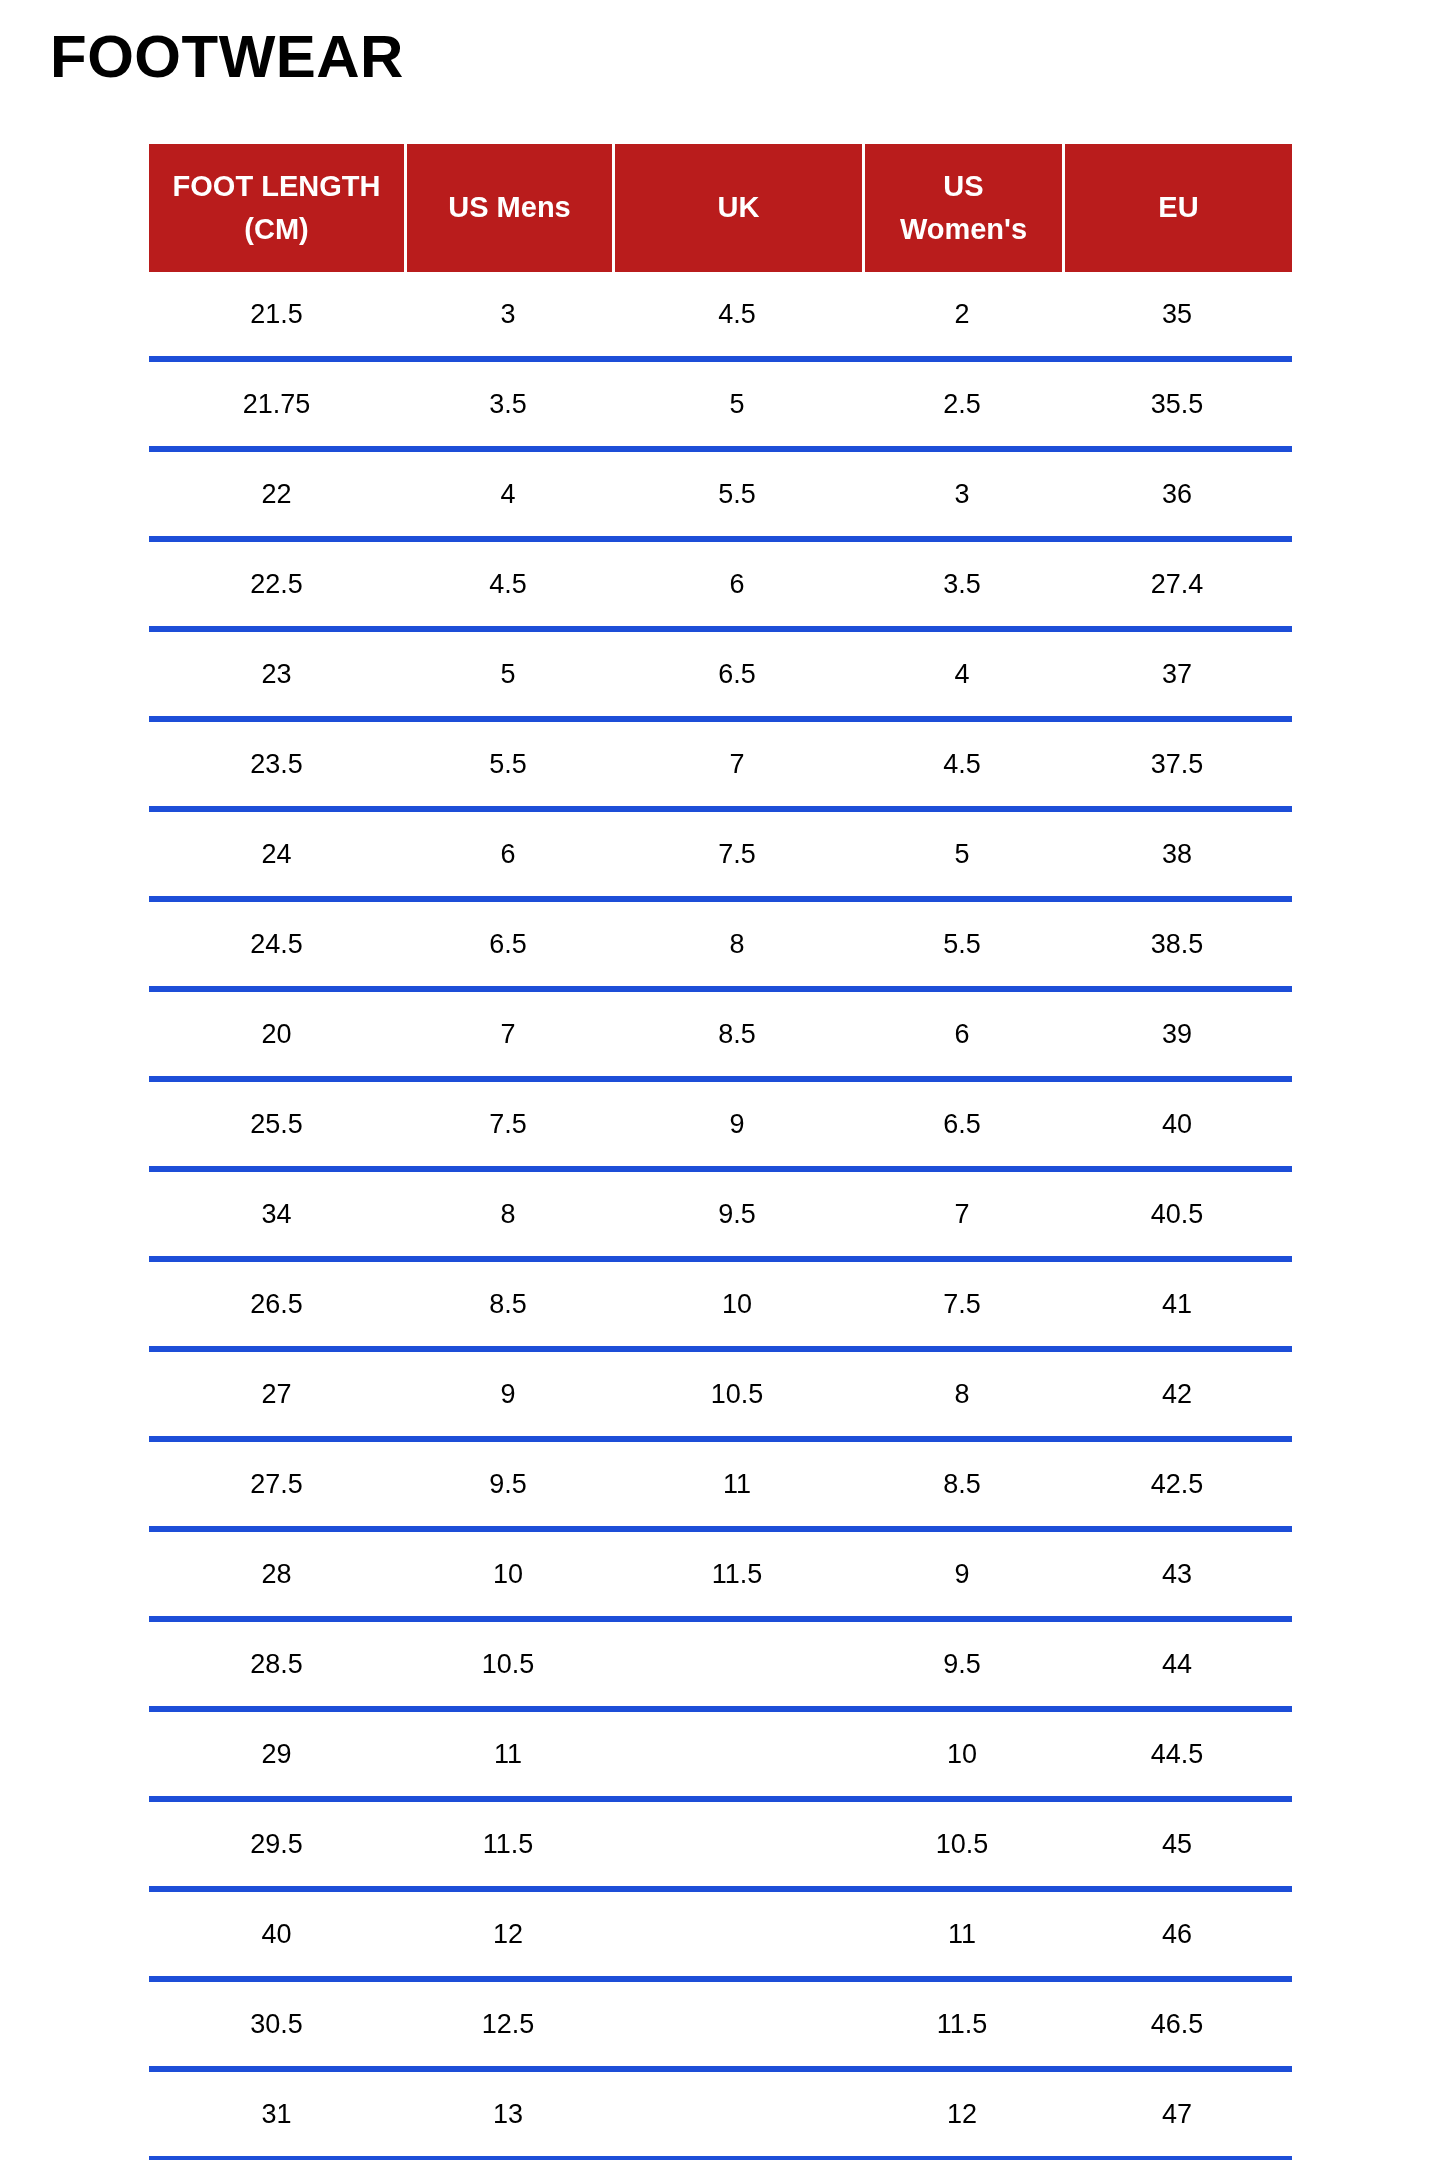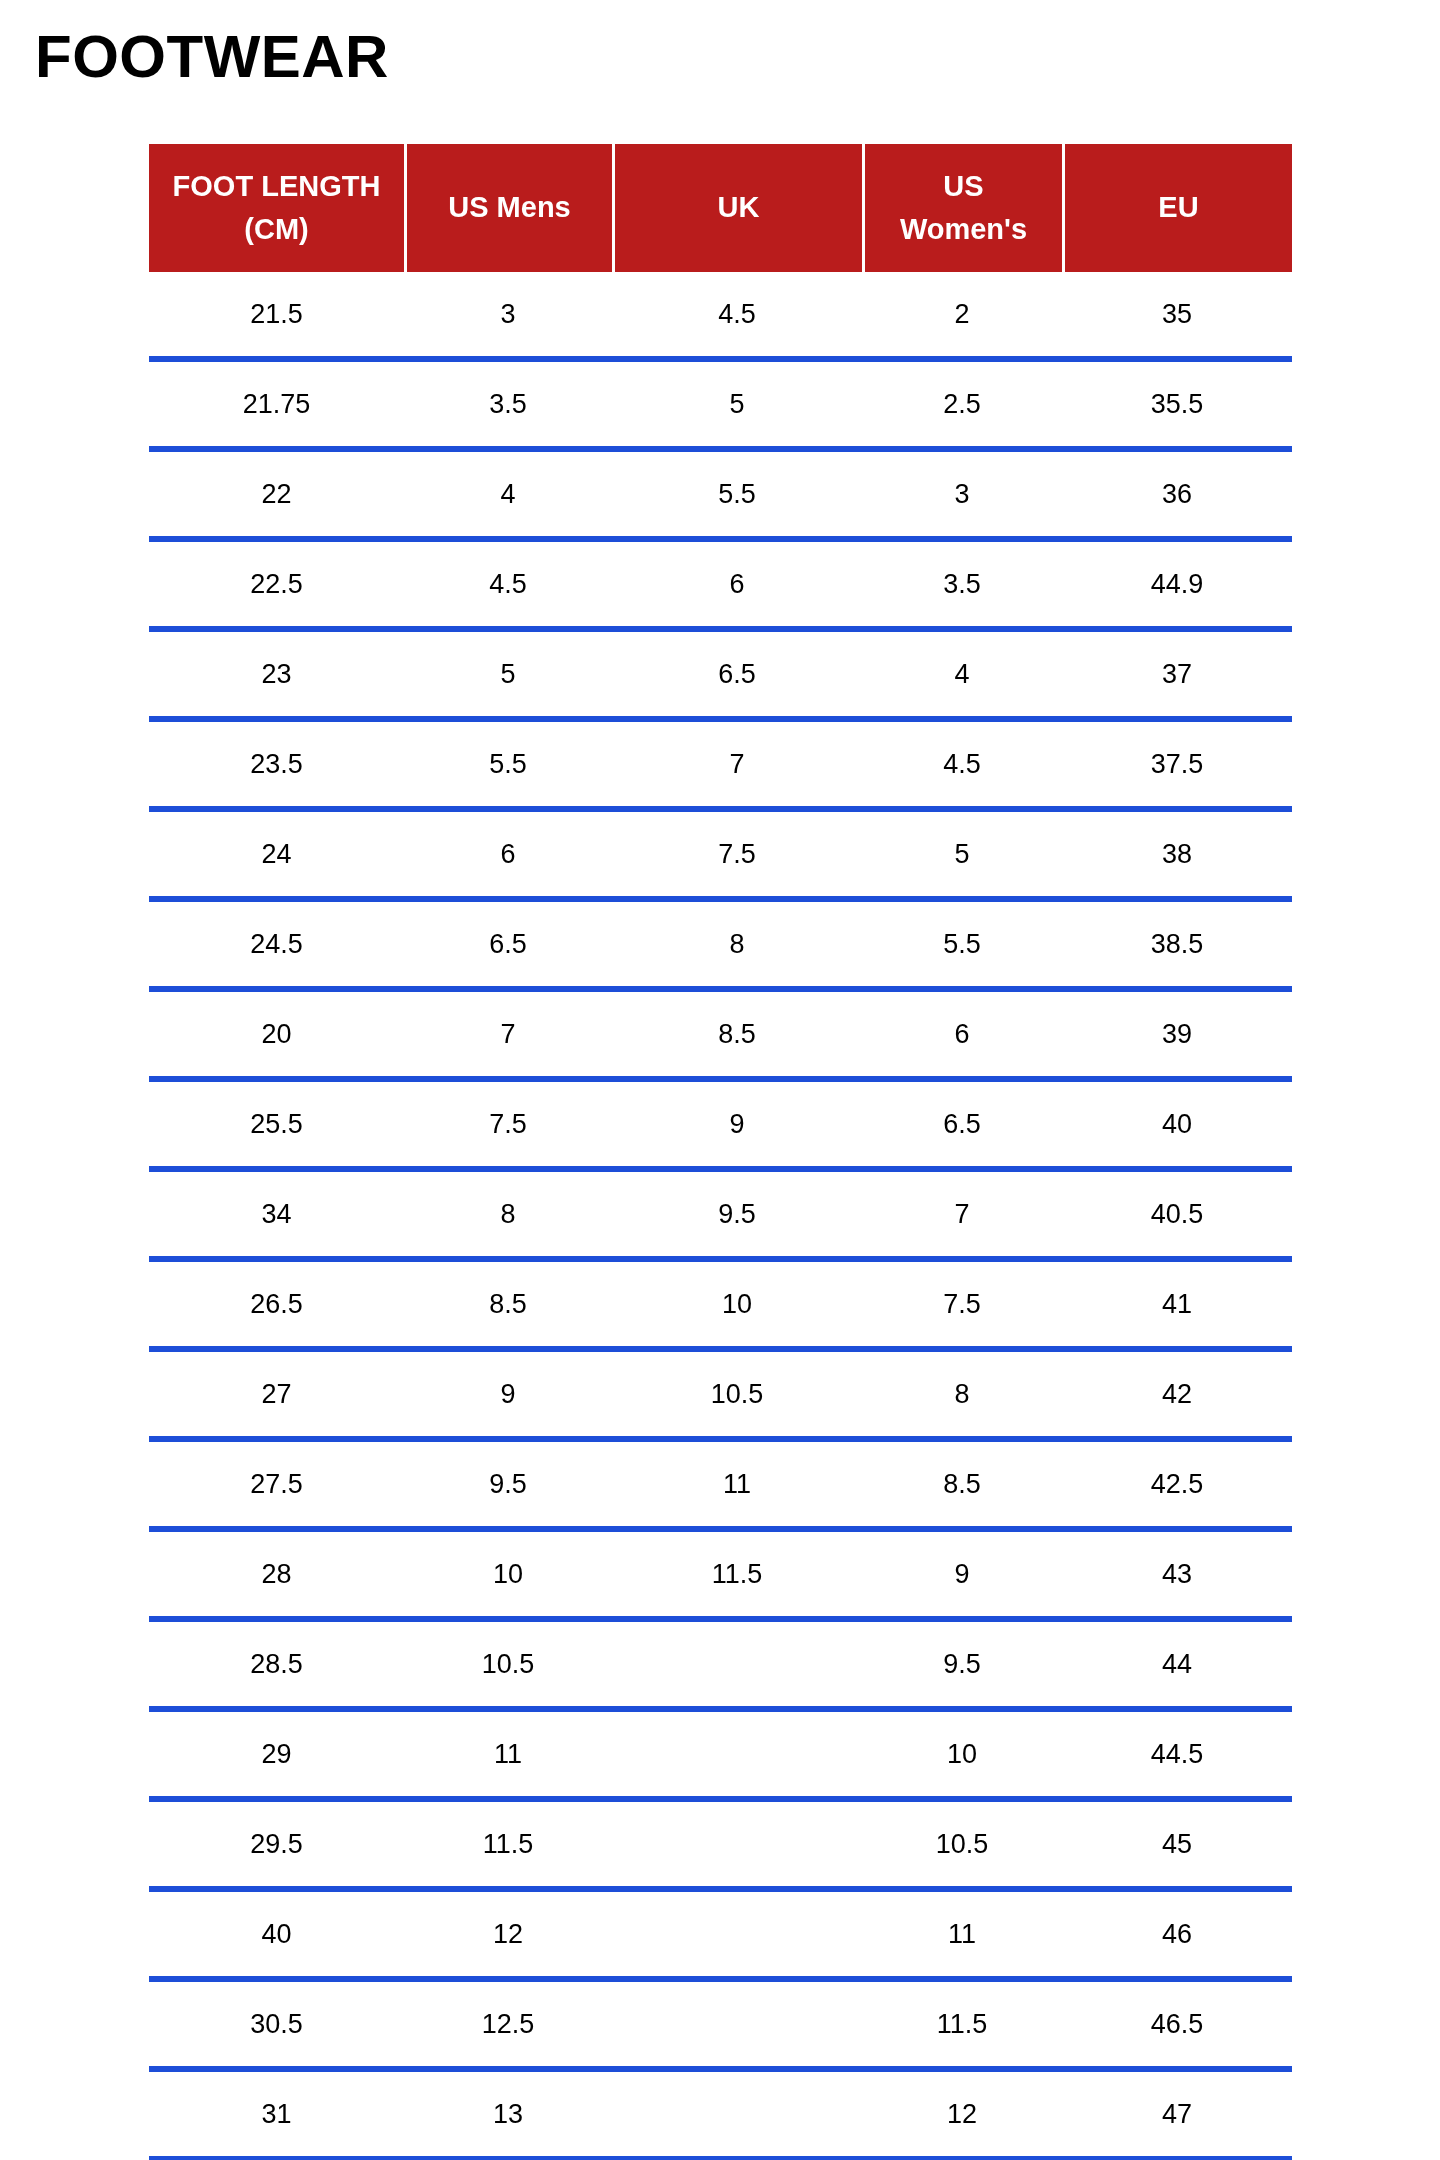--- a/index.html
+++ b/index.html
@@ -6,21 +6,21 @@
   html, body {
     width: 1440px;
     height: 2160px;
     background: #ffffff;
     font-family: "Liberation Sans", sans-serif;
     position: relative;
     overflow: hidden;
   }
   .page-title {
     position: absolute;
-    left: 35px;
+    left: 50px;
     top: 22px;
     font-size: 60px;
     font-weight: 700;
     color: #000000;
     letter-spacing: 0.5px;
     white-space: nowrap;
   }
   .size-table {
     position: absolute;
     left: 149px;
@@ -92,21 +92,21 @@
         <div class="td">4</div>
         <div class="td">5.5</div>
         <div class="td">3</div>
         <div class="td">36</div>
       </div>
       <div class="tr">
         <div class="td">22.5</div>
         <div class="td">4.5</div>
         <div class="td">6</div>
         <div class="td">3.5</div>
-        <div class="td">44.9</div>
+        <div class="td">27.4</div>
       </div>
       <div class="tr">
         <div class="td">23</div>
         <div class="td">5</div>
         <div class="td">6.5</div>
         <div class="td">4</div>
         <div class="td">37</div>
       </div>
       <div class="tr">
         <div class="td">23.5</div>

